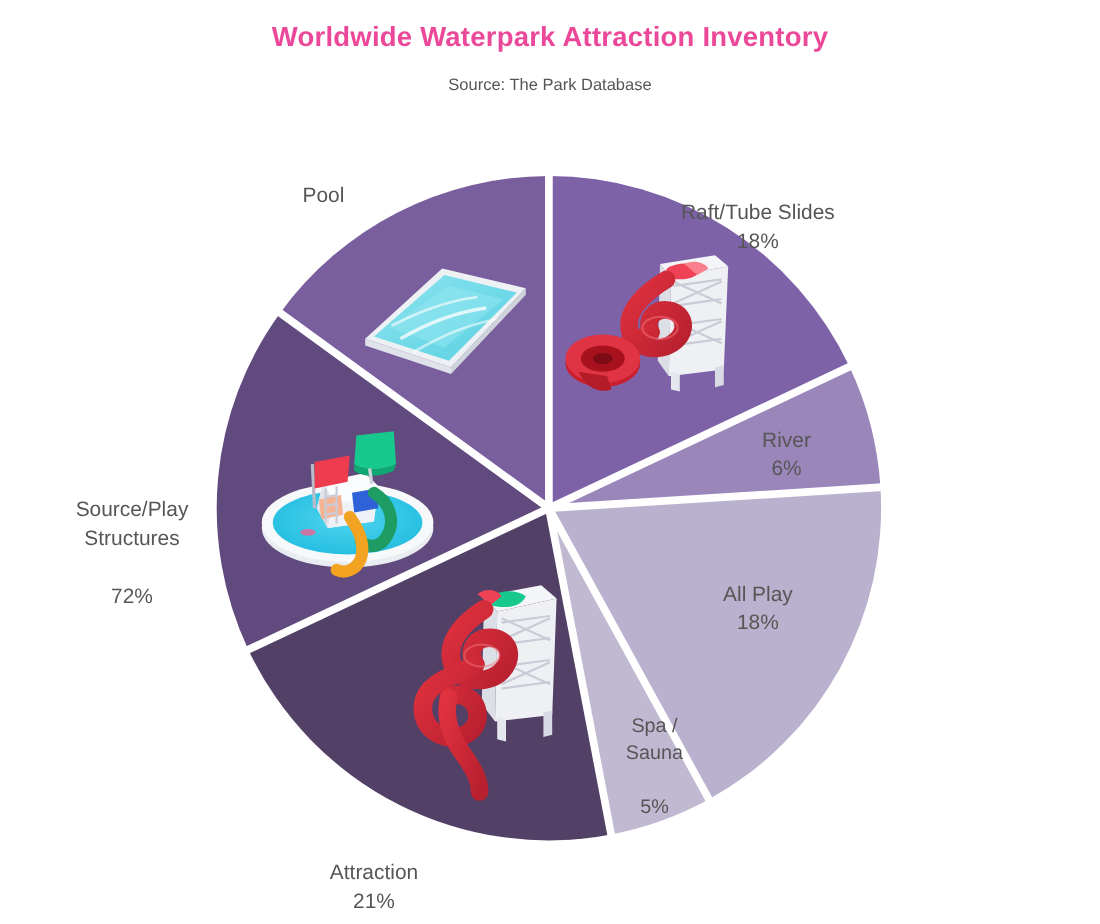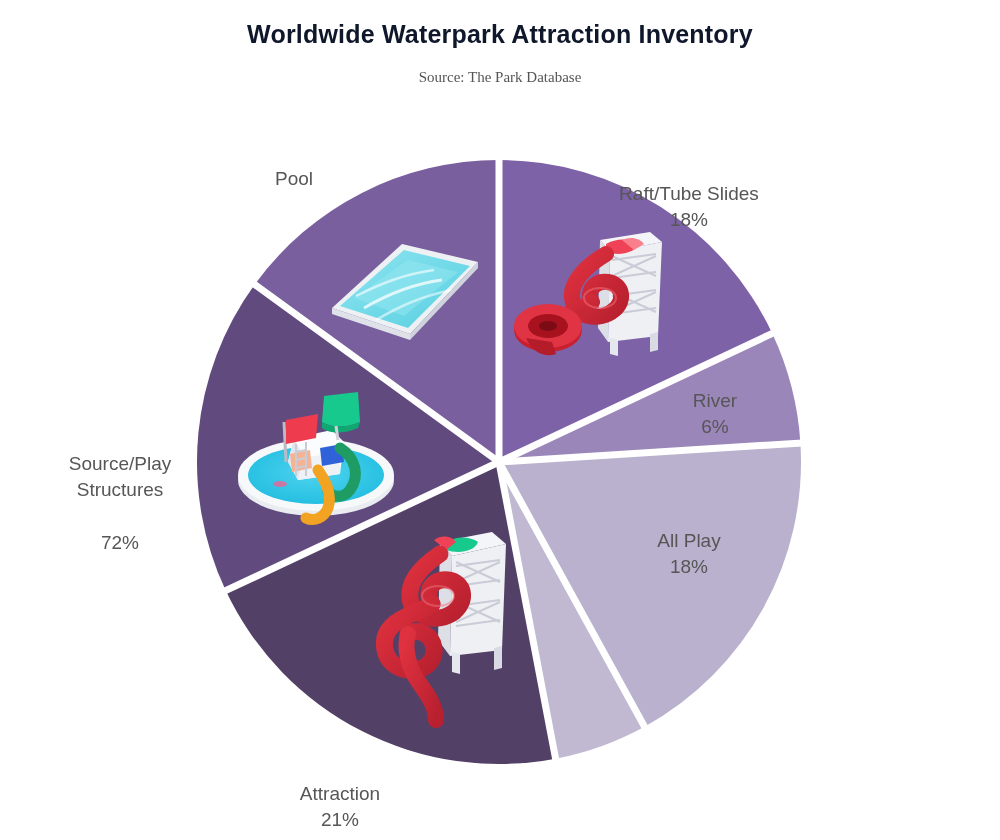--- a/index.html
+++ b/index.html
@@ -23,33 +23,32 @@
     background: #ffffff;
   }
   .chart-title {
     position: absolute;
     top: 20px;
     left: 0;
     width: 1000px;
     text-align: center;
     font-size: 25px;
     font-weight: bold;
-    color: #0f172a;
+    color: #ec4899;
     letter-spacing: 0.2px;
   }
   .chart-subtitle {
     position: absolute;
     top: 69px;
     left: 0;
     width: 1000px;
     text-align: center;
     font-size: 15px;
     font-weight: normal;
     color: #555555;
-    font-family: Liberation Serif, serif;
   }
   #pie-area {
     position: absolute;
     left: 0;
     top: 0;
     width: 824px;
     height: 840px;
   }
   svg.pie-svg {
     position: absolute;
@@ -263,20 +262,25 @@
     <div class="slice-label" id="label-river">
       <span>River</span>
       <span class="pct">6%</span>
     </div>
 
     <div class="slice-label" id="label-allother">
       <span>All Play</span>
       <span class="pct">18%</span>
     </div>
 
+    <div class="slice-label" id="label-spa">
+      <span>Spa /</span>
+      <span class="pct">Sauna</span>
+      <span class="pct">5%</span>
+    </div>
 
     <div class="slice-label" id="label-bodyslides">
       <span>Attraction</span>
       <span class="pct">21%</span>
     </div>
 
     <div class="slice-label" id="label-explore">
       <span>Source/Play</span>
       <span class="pct">Structures</span>
       <span class="pct">72%</span>

